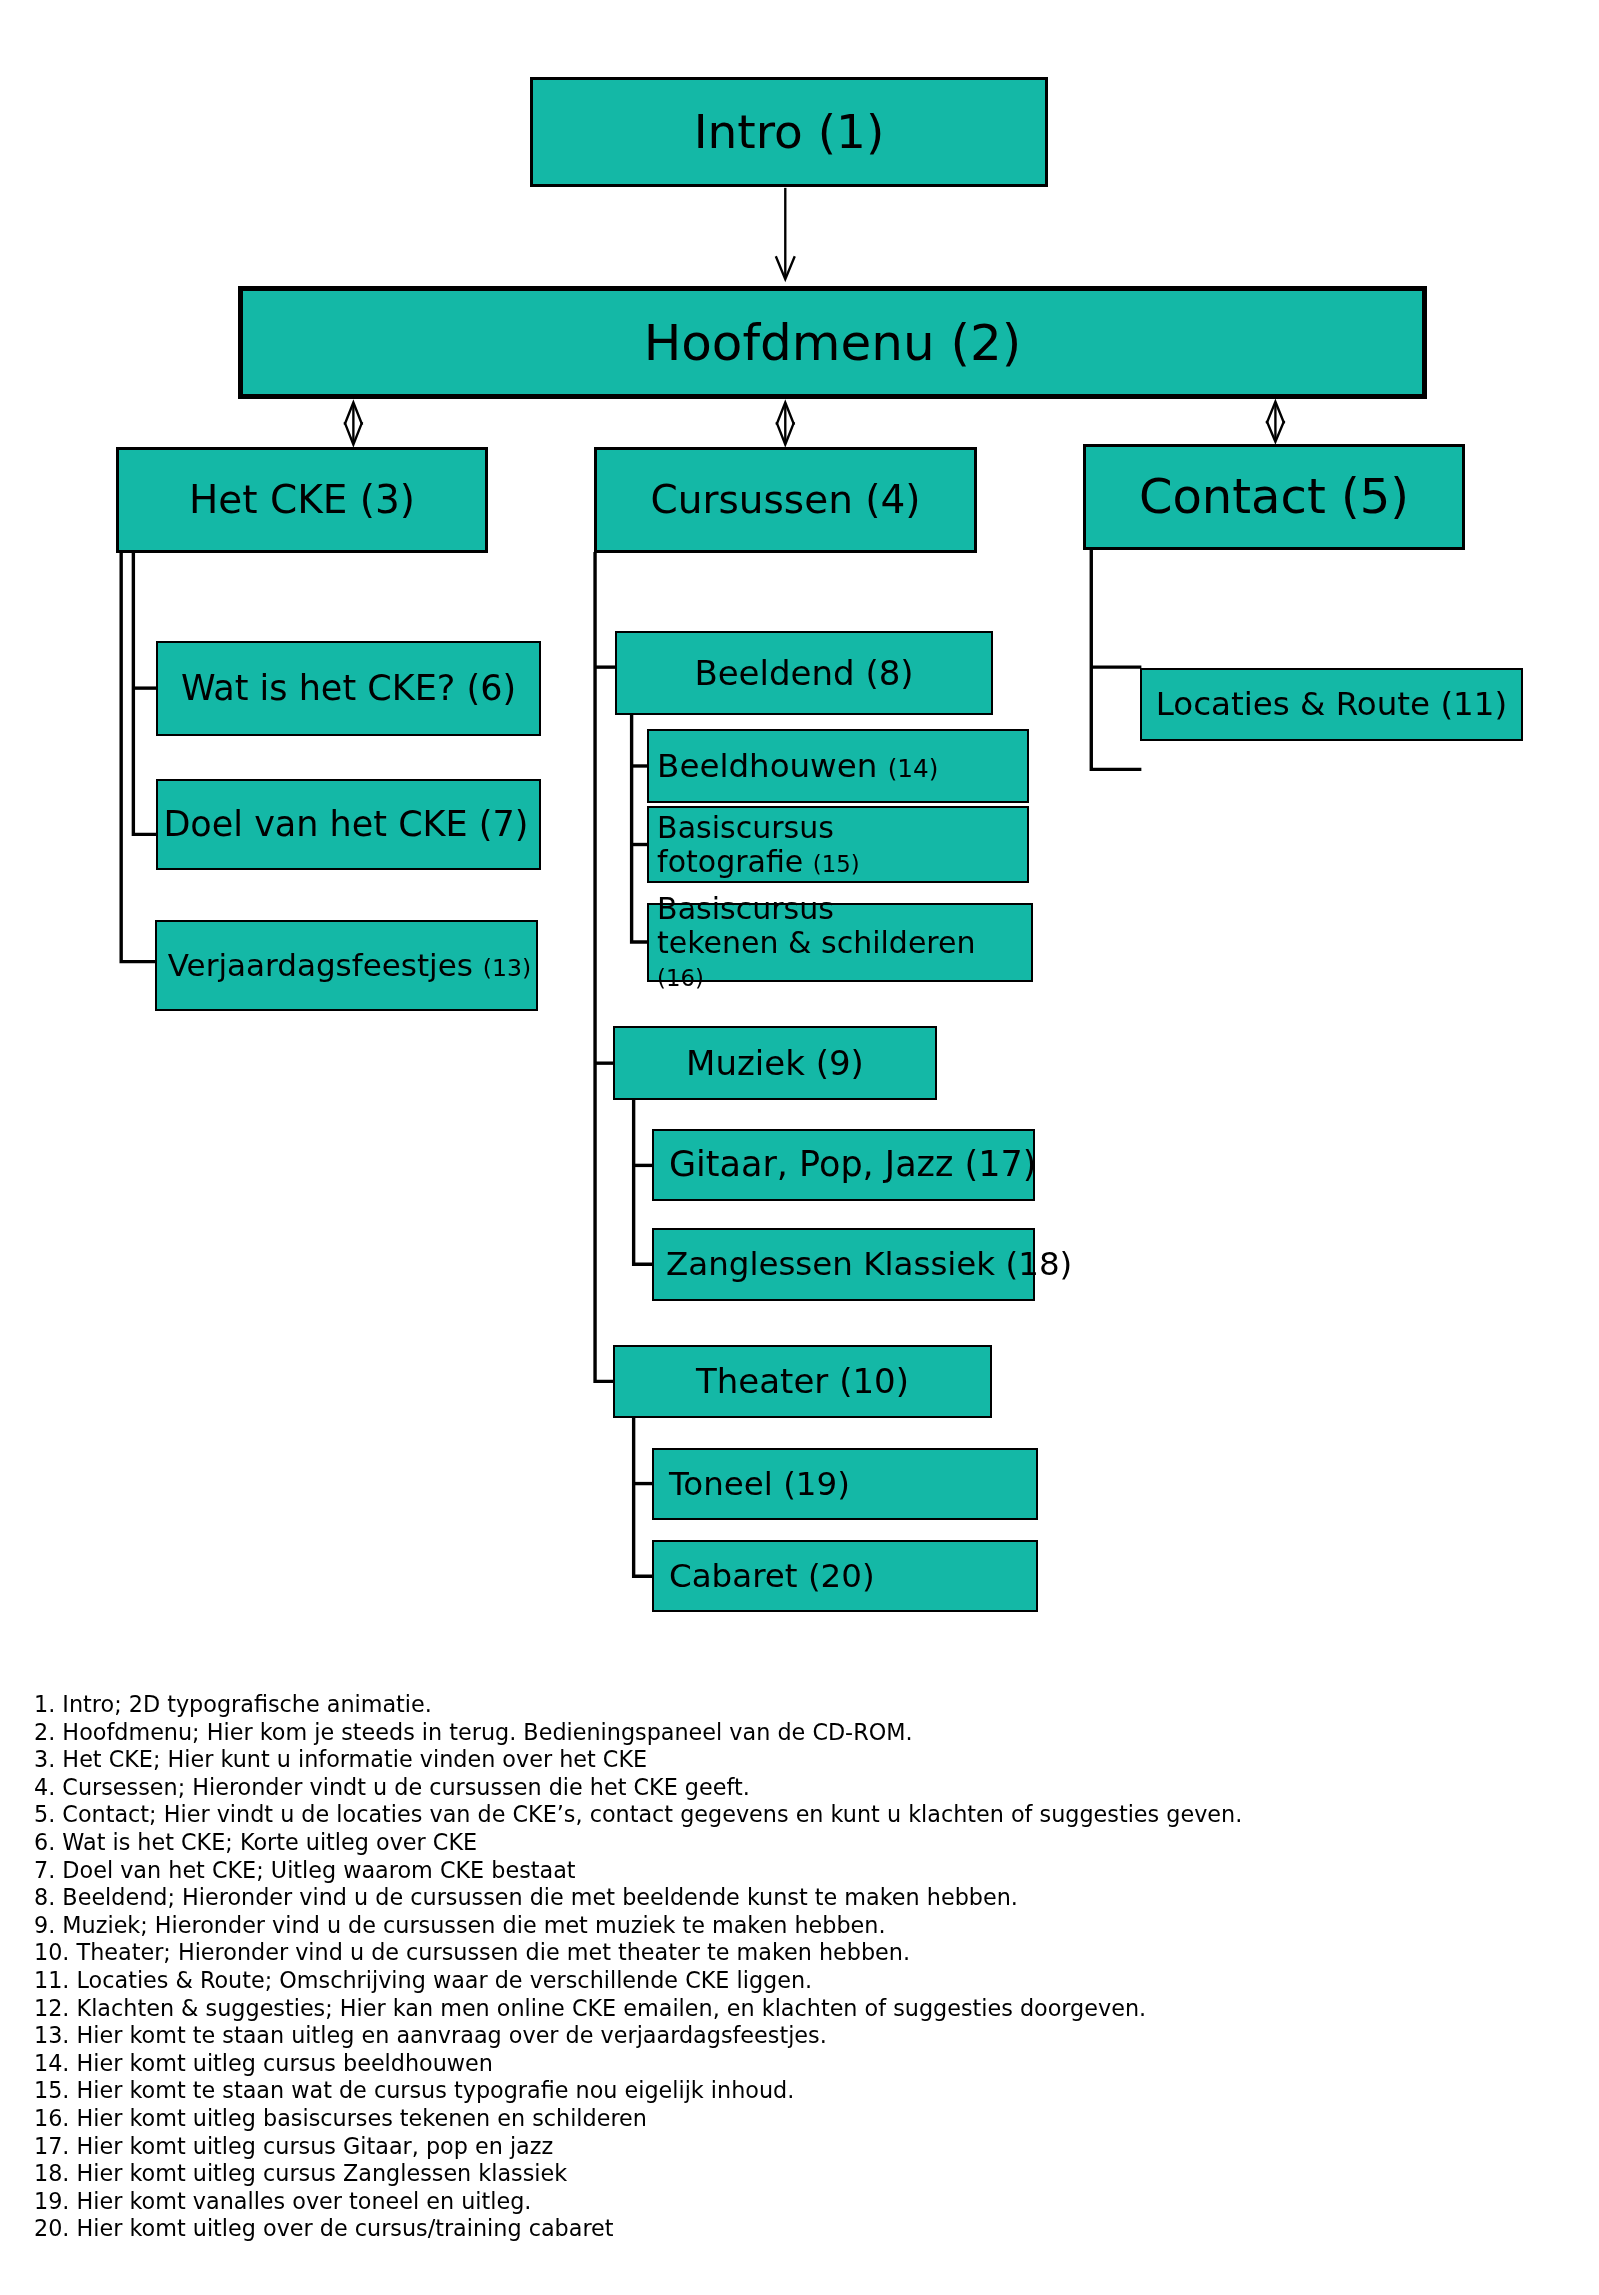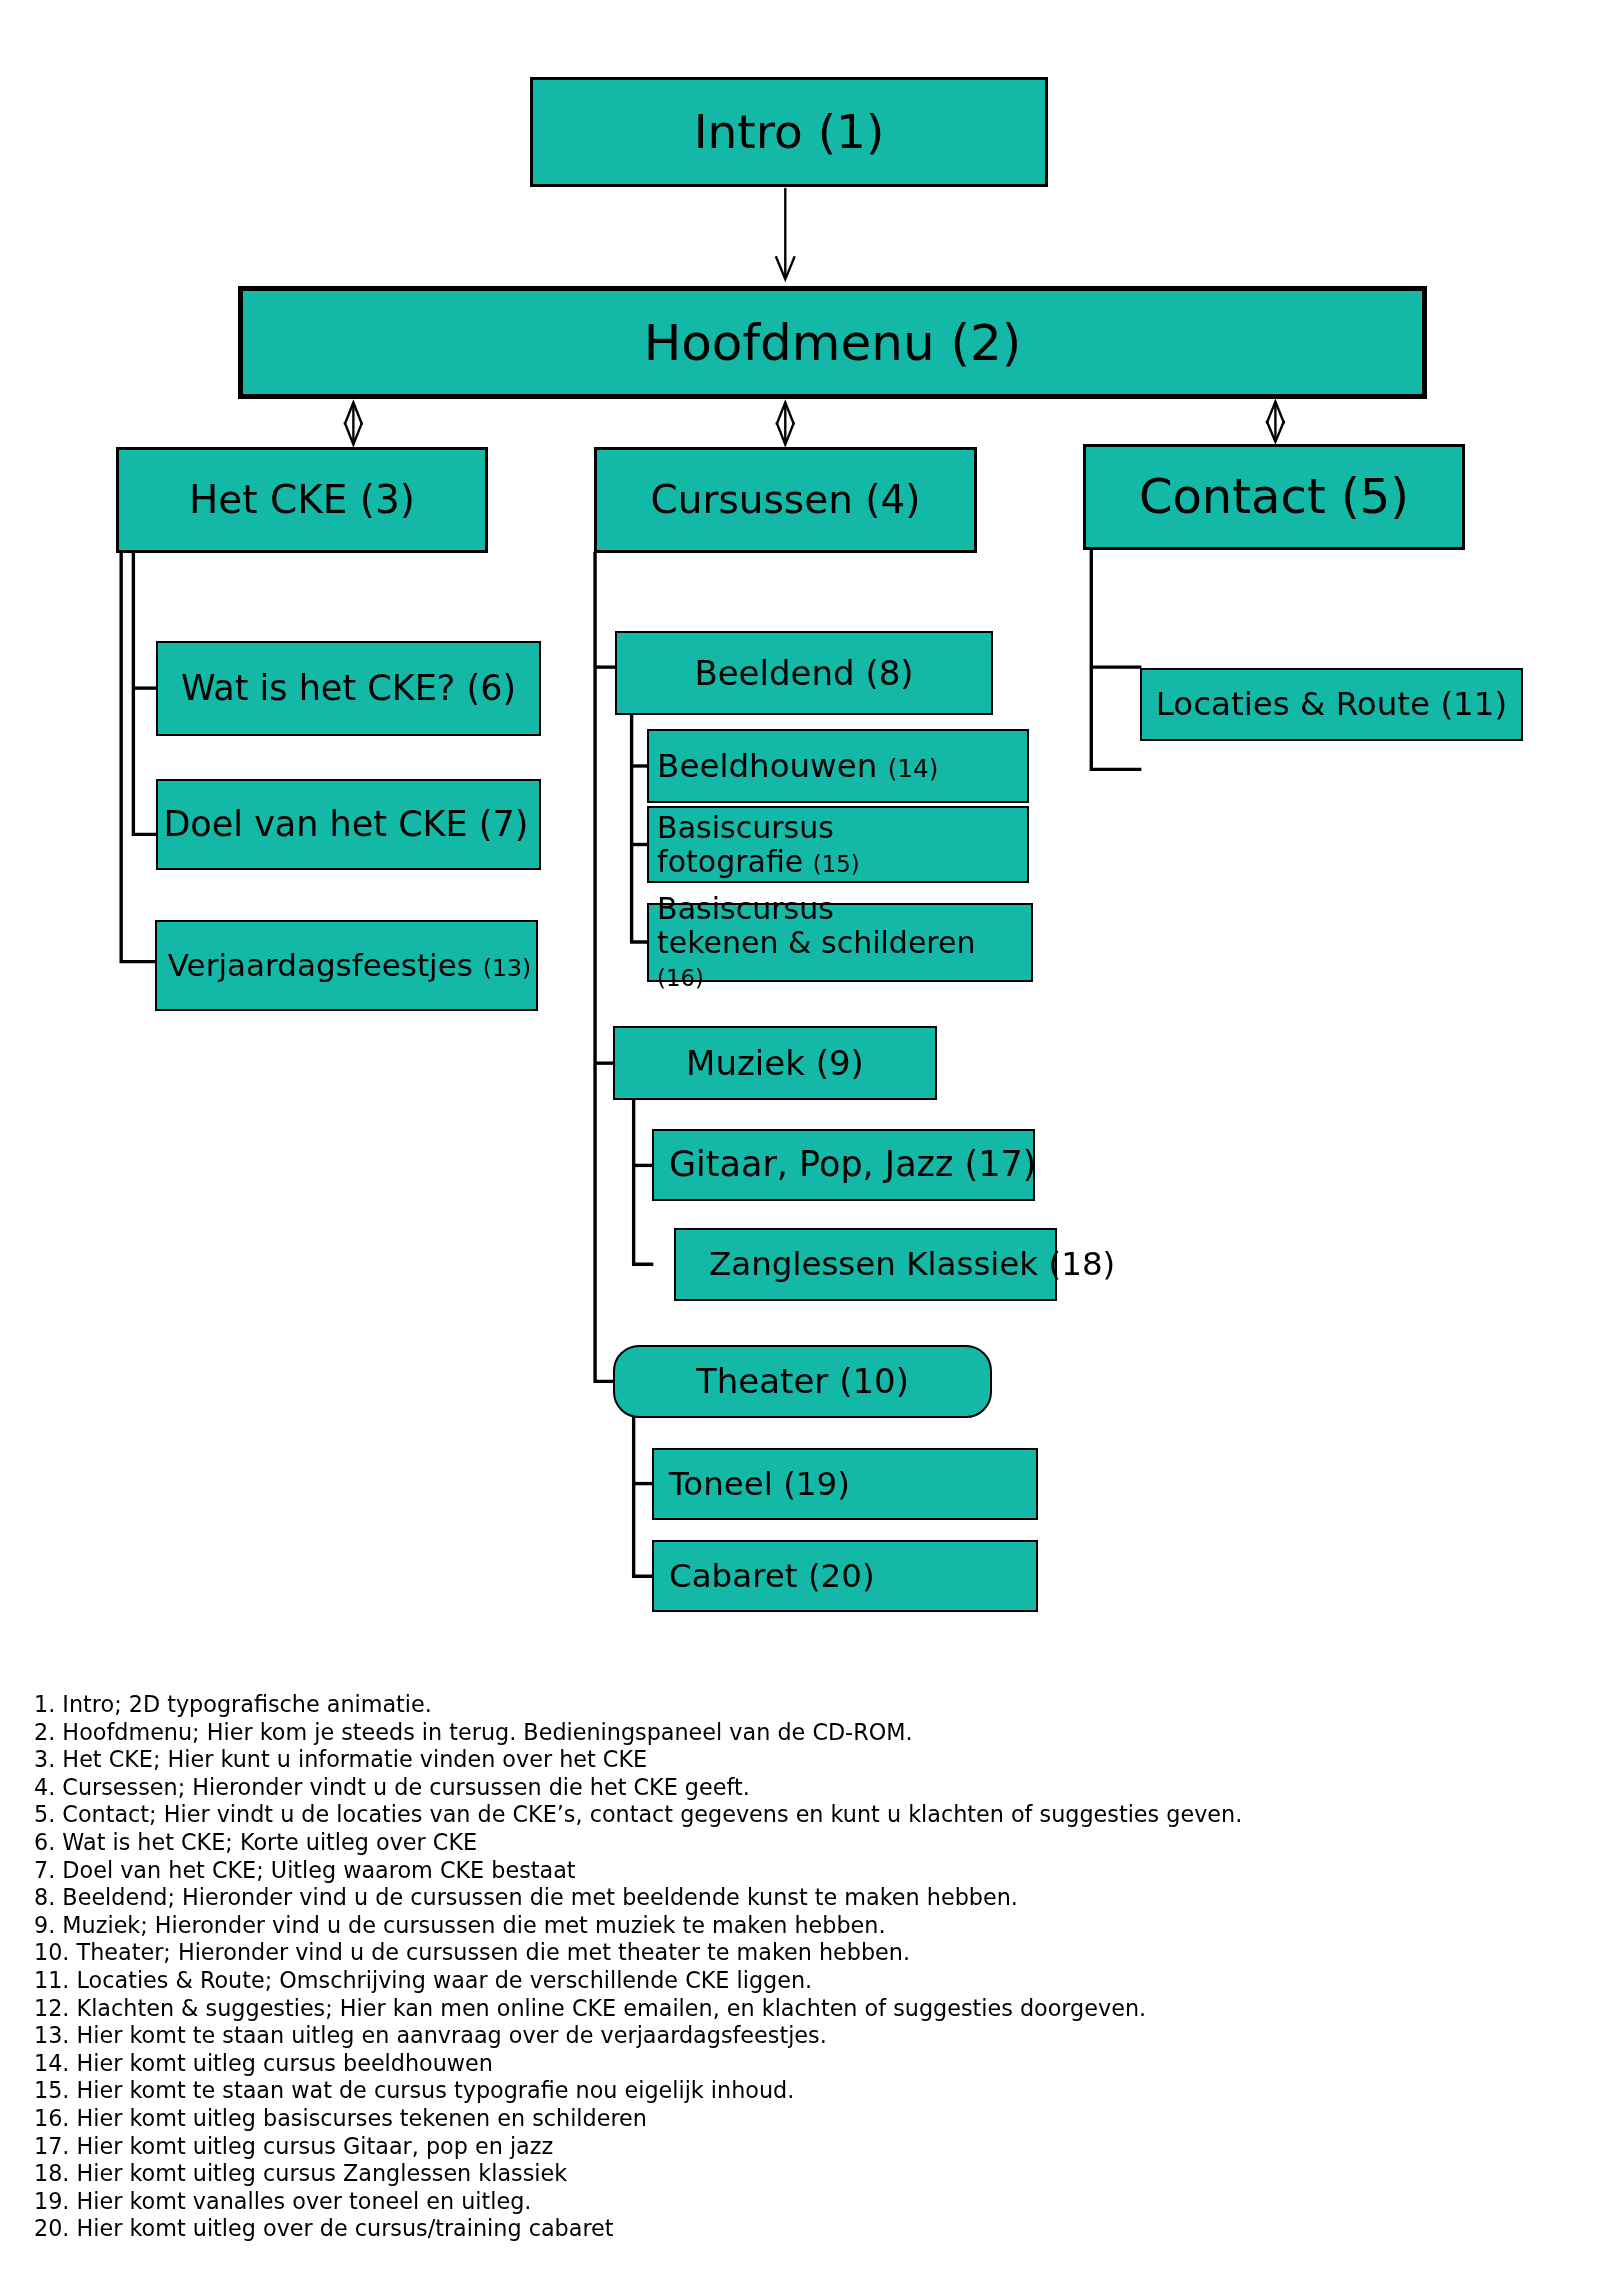--- a/index.html
+++ b/index.html
@@ -22,22 +22,22 @@
   .n5 {left:1083px;top:444px; width:382px; height:106px; border-width:3.4px; font-size:48px;}
   .n6 {left:156px; top:641px; width:385px; height:95px; font-size:35px;}
   .n7 {left:156px; top:779px;width:385px; height:91px; font-size:35px; padding-left:5.4px;}
   .n13{left:155px; top:920px;width:383px; height:91px; font-size:31px; padding-left:10.8px;}
   .n8 {left:615px; top:631px; width:378px; height:84px; font-size:34px;}
   .n14{left:647px; top:729px;width:382px; height:74px; font-size:32.5px; padding-left:8.1px;}
   .n15{left:647px; top:806px;width:382px; height:77px; font-size:30px; padding-left:8.1px;}
   .n16{left:647px; top:903px;width:386px; height:79px; font-size:30px; padding-left:8.1px;}
   .n9 {left:613px; top:1026px;width:324px; height:74px; font-size:34px;}
   .n17{left:652px; top:1129px;width:383px; height:72px; font-size:35px; padding-left:15px;}
-  .n18{left:652px; top:1228px;width:383px; height:73px; font-size:32.5px; padding-left:33px; overflow:visible;margin-left:22px;}
-  .n10{left:613px; top:1345px;width:379px; height:73px; font-size:34px;border-radius:26px;}
+  .n18{left:652px; top:1228px;width:383px; height:73px; font-size:32.5px; padding-left:12px; overflow:visible;}
+  .n10{left:613px; top:1345px;width:379px; height:73px; font-size:34px;}
   .n19{left:652px; top:1448px;width:386px; height:72px; font-size:32.5px; padding-left:15px;}
   .n20{left:652px; top:1540px;width:386px; height:72px; font-size:32.5px; padding-left:15px;}
   .n11{left:1140px;top:630px; width:383px; height:73px; font-size:32.5px;margin-top:38px;}
   .n12{left:1140px;top:733px;width:408px; height:73px; font-size:31px; padding-left:8.1px;}
   
   #legend{position:absolute;left:34px;top:1691px;z-index:1;font-size:22.3px;line-height:27.6px;
           white-space:nowrap;}
 </style>
 </head>
 <body>

